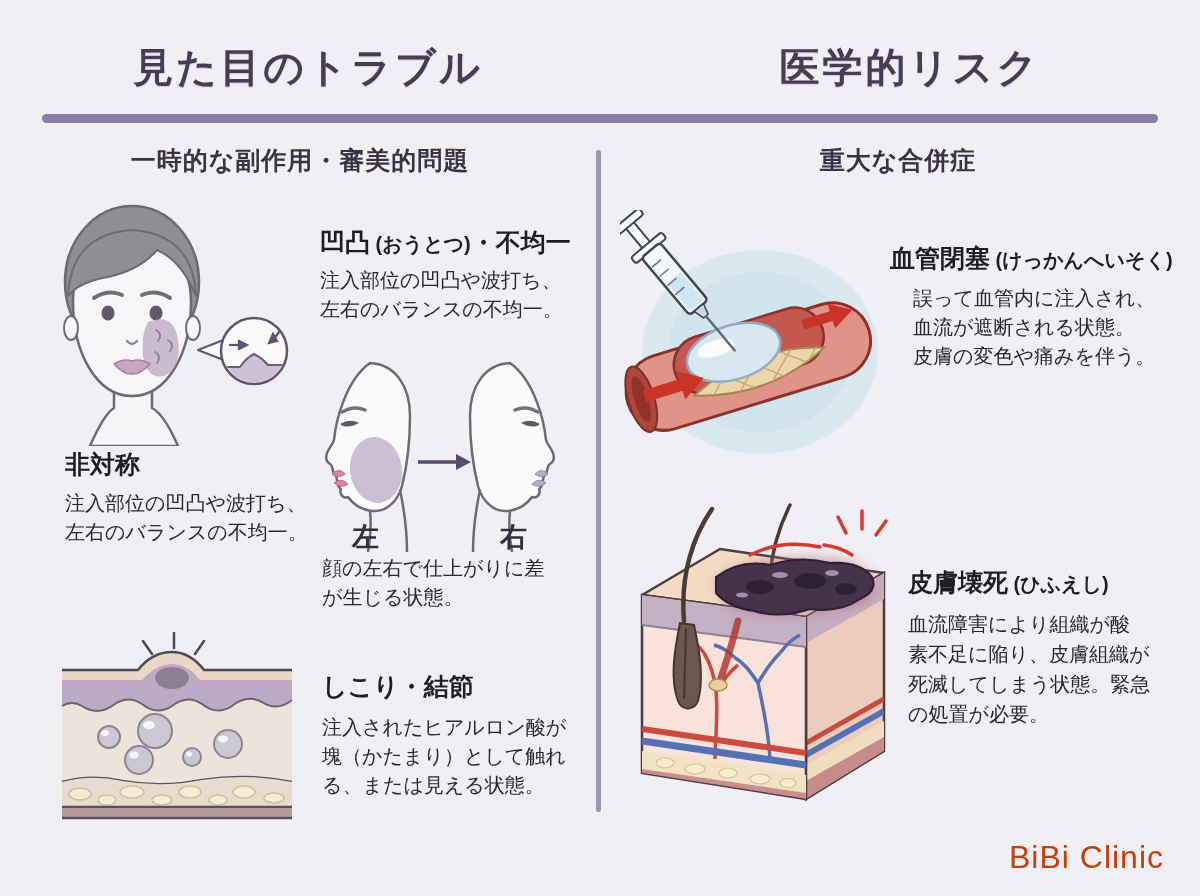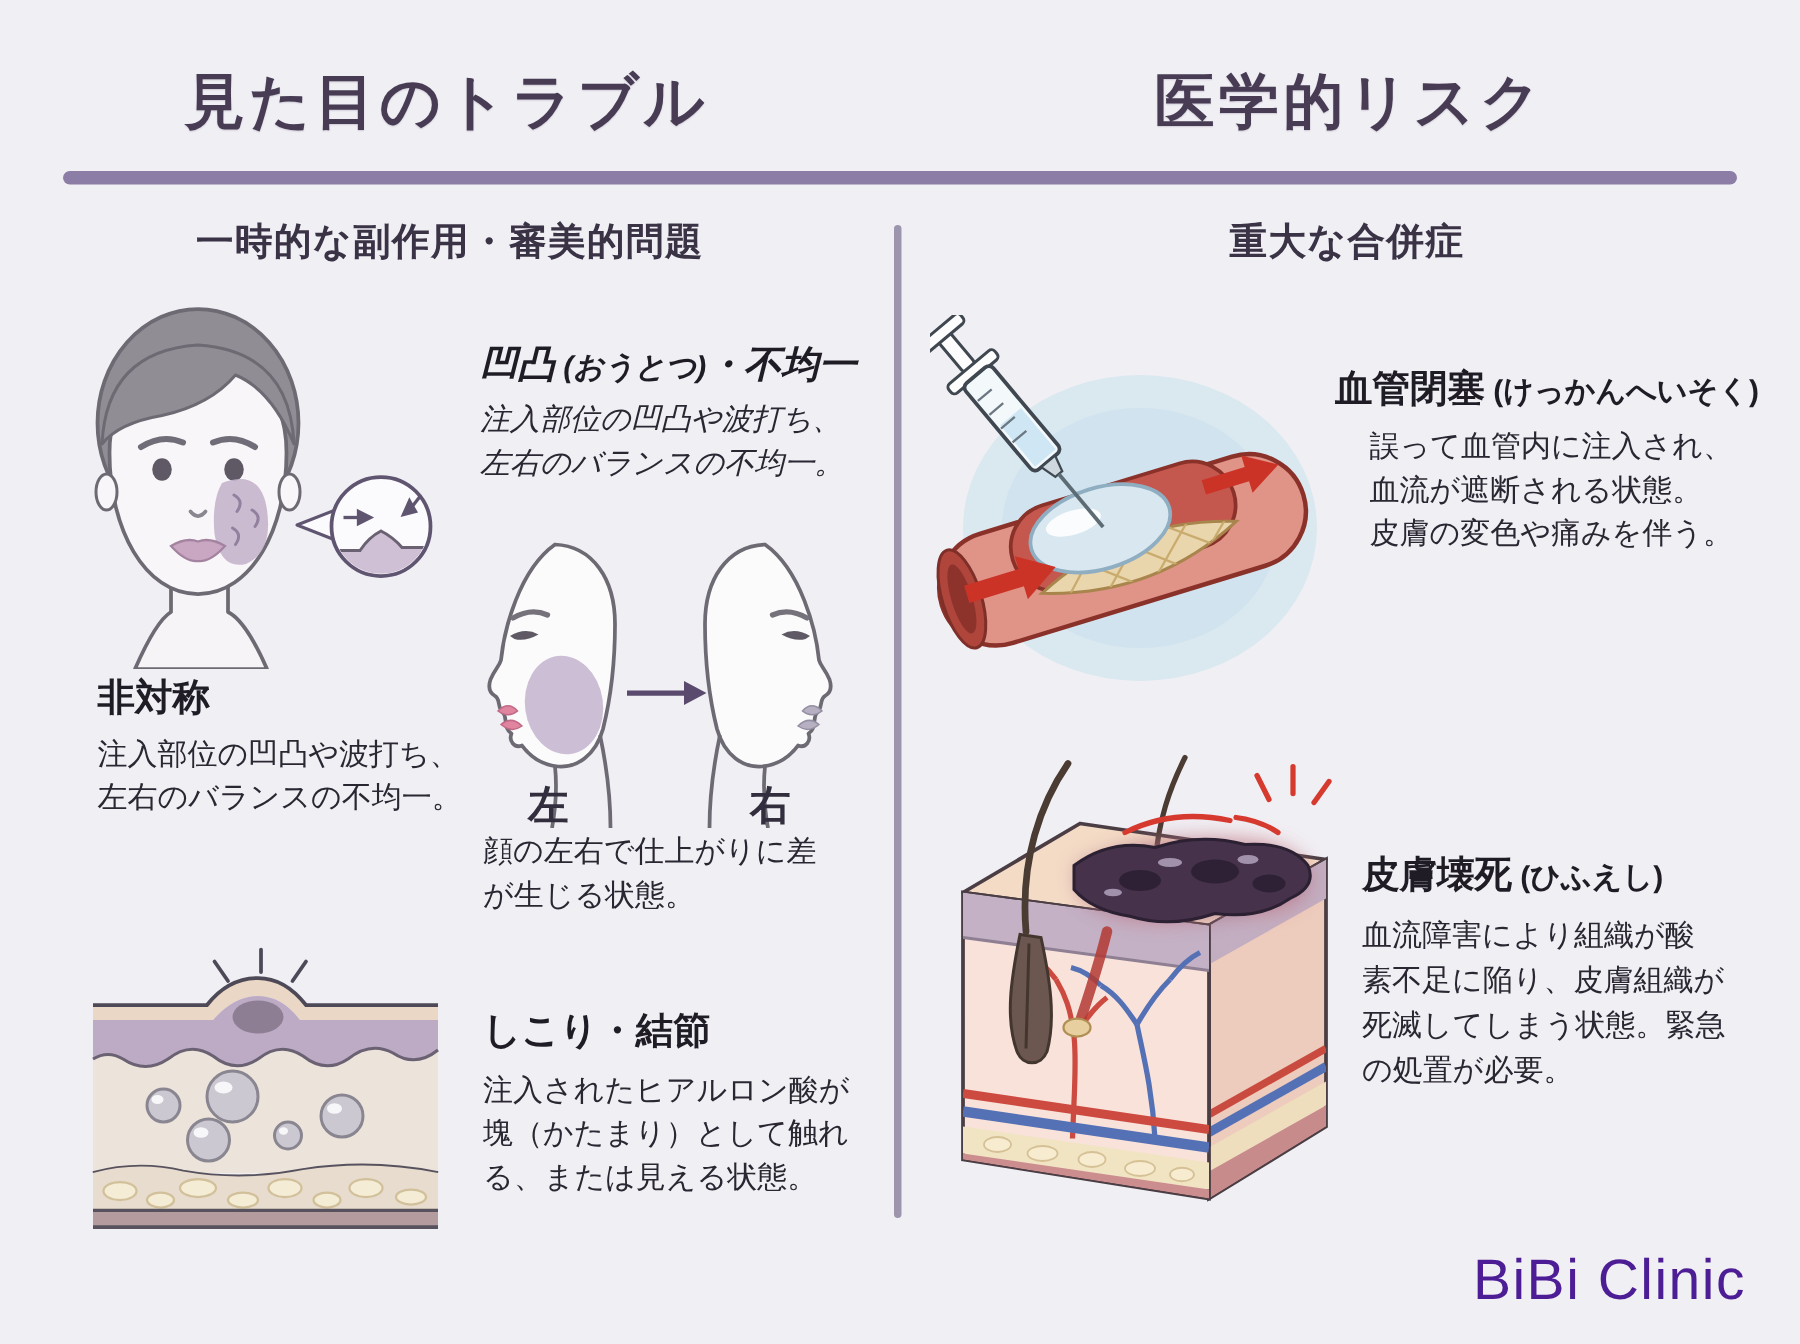--- a/index.html
+++ b/index.html
@@ -7,40 +7,41 @@
     position:relative;width:1200px;height:896px;margin:0 auto;
     background:#f0eff4;overflow:hidden;
     font-family:"Liberation Sans","DejaVu Sans",sans-serif;
     color:#26232e;
   }
   .abs{position:absolute;}
   .col-title{
     width:596px;text-align:center;top:40px;
     font-size:40px;font-weight:800;letter-spacing:3px;color:#473c54;
     text-shadow:0 1px 1px rgba(60,45,80,.18);
+    padding-left:10px;
   }
   .h-divider{
     left:42px;top:114px;width:1116px;height:9px;border-radius:5px;
     background:#8b7da6;
   }
   .col-subtitle{
     width:596px;text-align:center;top:144px;
     font-size:25px;font-weight:700;letter-spacing:1px;color:#3a3245;
   }
   .v-divider{
     left:596px;top:150px;width:5px;height:662px;border-radius:3px;
     background:#9d94ae;
   }
   .block-h{font-size:25px;font-weight:700;color:#1f1c26;white-space:nowrap;}
   .block-h .reading{font-size:20px;font-weight:700;}
   .block-p{font-size:20px;line-height:29px;color:#2a2732;white-space:nowrap;}
   .block-p span{display:block;}
   .brand{
-    right:36px;bottom:20px;font-size:38px;font-weight:500;
-    color:#4c1d95;letter-spacing:1px;
+    right:36px;bottom:20px;font-size:32px;font-weight:500;
+    color:#c2410c;letter-spacing:1px;
   }
   svg{display:block;}
 </style>
 </head>
 <body>
 
 <div id="canvas">
 
   <div class="abs col-title" style="left:0;">見た目のトラブル</div>
   <div class="abs col-title" style="left:602px;">医学的リスク</div>
@@ -86,21 +87,21 @@
   </svg>
 
   <div class="abs" style="left:65px;top:448px;">
     <div class="block-h">非対称</div>
     <div class="block-p" style="margin-top:8px;">
       <span>注入部位の凹凸や波打ち、</span>
       <span>左右のバランスの不均一。</span>
     </div>
   </div>
 
-  <div class="abs" style="left:320px;top:226px;font-style:italic;">
+  <div class="abs" style="left:320px;top:226px;">
     <div class="block-h"><span>凹凸</span><span class="reading"> (おうとつ)</span><span>・不均一</span></div>
     <div class="block-p" style="margin-top:7px;">
       <span>注入部位の凹凸や波打ち、</span>
       <span>左右のバランスの不均一。</span>
     </div>
   </div>
 
   <svg class="abs" style="left:300px;top:352px;" width="280" height="200" viewBox="0 0 280 200">
     <g transform="translate(10,6)">
       <path d="M60,5 C85,6 100,28 100,58 C100,84 97,108 92,128 C87,146 74,154 62,153 C52,152 44,147 38,139 C33,141 29,136 31,131 C26,128 28,122 26,118 C21,114 24,108 20,106 C15,103 16,98 17,95 C20,88 23,86 24,82 C26,62 36,22 60,5 Z" fill="#fcfbfc" stroke="#6e6a74" stroke-width="2.5" stroke-linejoin="round"></path>

